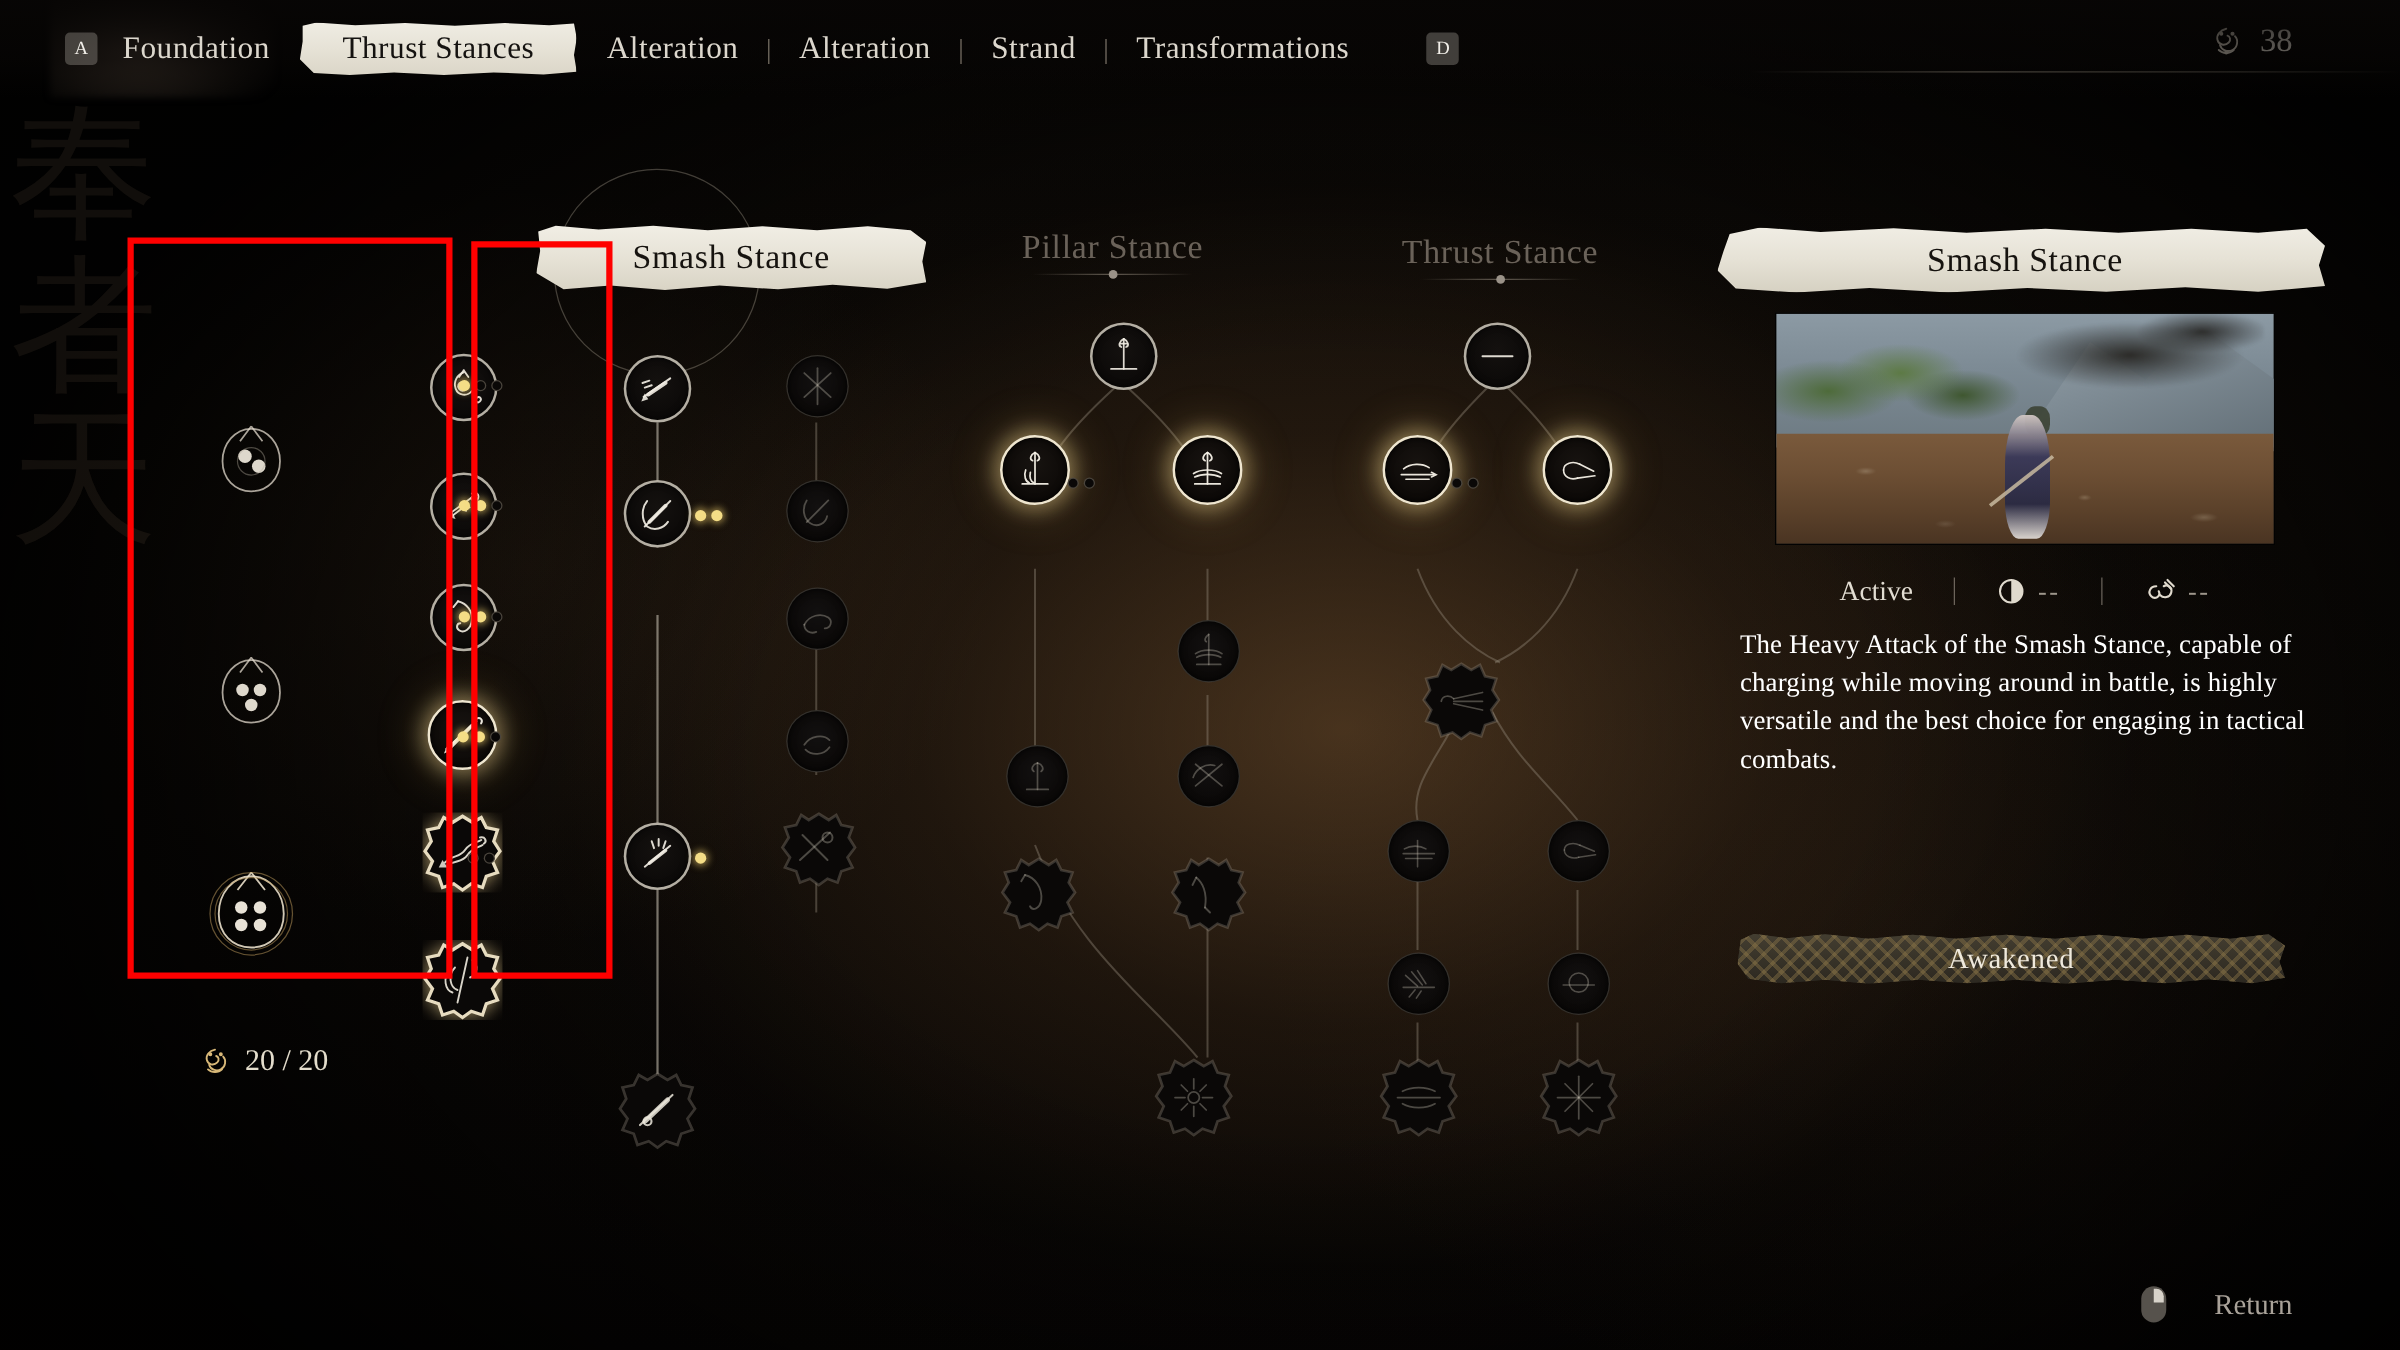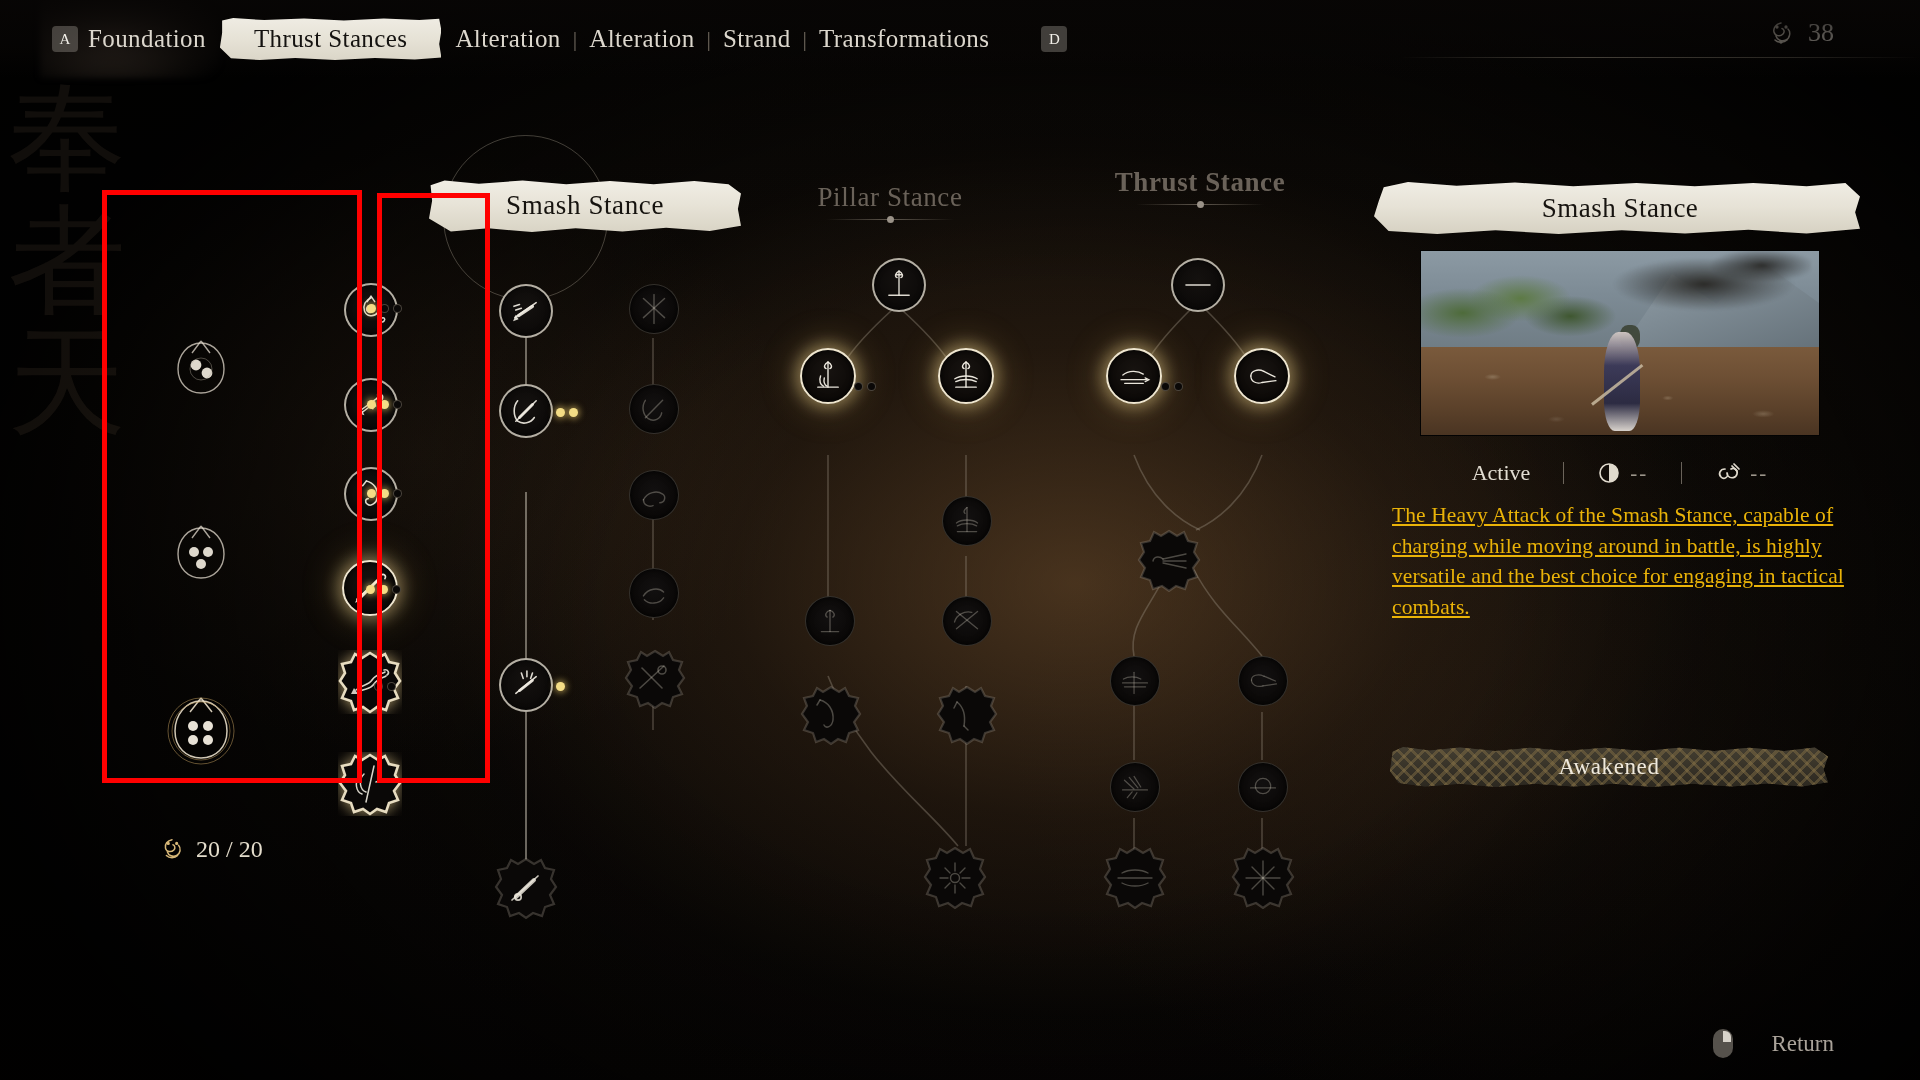--- a/index.html
+++ b/index.html
@@ -47,21 +47,21 @@
   .keycap{
     width:26px;height:26px;border-radius:4px;
     background:rgba(160,156,148,0.38);
     color:#f2efe9;font-size:15px;line-height:26px;text-align:center;
     font-family:"Liberation Serif", serif;
     margin-left:52px; flex:0 0 auto;
   }
   .keycap.right{ margin-left:0; }
   .navitem{
     font-size:25px; color:#dcd7cd; letter-spacing:0.4px;
-    padding:6px 10px; white-space:nowrap; cursor:pointer;
+    padding:6px 20px; white-space:nowrap; cursor:pointer;
   }
   .navsep{ color:#6d665c; font-size:22px; padding:0 2px; }
   .navitem.active{
     position:relative; color:#141210; font-weight:400;
     padding:9px 34px; margin:0 4px;
   }
   .navitem.active:before{
     content:"";position:absolute; left:0; top:2px; right:0; bottom:2px;
     background:linear-gradient(180deg,#efece3 0%,#e6e2d6 50%,#dbd6c8 100%);
     clip-path: polygon(1% 6%,6% 0%,20% 5%,38% 1%,56% 6%,74% 1%,90% 5%,99% 2%,100% 30%,99% 62%,100% 94%,88% 99%,70% 95%,52% 100%,34% 95%,18% 100%,5% 96%,0% 70%,1% 36%);
@@ -247,23 +247,22 @@
 
   #statsrow{
     display:flex; align-items:center; justify-content:center; gap:11px;
     margin:24px 0 10px; color:#e2ddd2; font-size:22px;
   }
   #statsrow .cell{ display:flex; align-items:center; gap:9px; padding:0 22px; }
   #statsrow .bar{ width:1px;height:22px;background:rgba(180,172,158,0.55); }
   #statsrow .dashes{ color:#9d968b; letter-spacing:2px; font-size:21px; }
 
   #desc{
-    margin:14px 6px 0 2px; font-size:21.5px; line-height:1.42; color:#eab308;
+    margin:14px 6px 0 2px; font-size:21.5px; line-height:1.42; color:#ffffff;
     letter-spacing:0.1px;
-    text-decoration:underline;
   }
   #awakened{
     position:absolute; left:0; top:565px; width:438px; height:40px;
     display:flex; align-items:center; justify-content:center;
     color:#efe9dc; font-size:23px; letter-spacing:0.6px; cursor:pointer;
     background-color:#2a2721;
     background-image:
       repeating-linear-gradient(45deg, rgba(140,118,72,0.42) 0 3px, rgba(0,0,0,0) 3px 10px),
       repeating-linear-gradient(-45deg, rgba(140,118,72,0.42) 0 3px, rgba(0,0,0,0) 3px 10px),
       linear-gradient(180deg, rgba(70,64,50,0.9) 0%, rgba(44,40,32,0.95) 100%);
@@ -322,21 +321,21 @@
 </div>
 
 <div id="activering"></div>
 <div class="stance-title active" style="left:435px;top:180px;">
   <span class="label">Smash Stance</span>
 </div>
 <div class="stance-title" style="left:760px;top:182px;width:260px;">
   <span class="label">Pillar Stance</span>
   <div class="underline"></div>
 </div>
-<div class="stance-title" style="left:1070px;top:167px;width:260px;font-weight:bold;">
+<div class="stance-title" style="left:1070px;top:186px;width:260px;">
   <span class="label">Thrust Stance</span>
   <div class="underline"></div>
 </div>
 
 <svg id="links" viewBox="0 0 1920 1080">
   <g fill="none" stroke="rgba(210,202,188,0.55)" stroke-width="1.8">
 
     <path d="M526 338 L526 438"></path>
     <path d="M526 492 L526 660"></path>
     <path d="M526 712 L526 860"></path>

